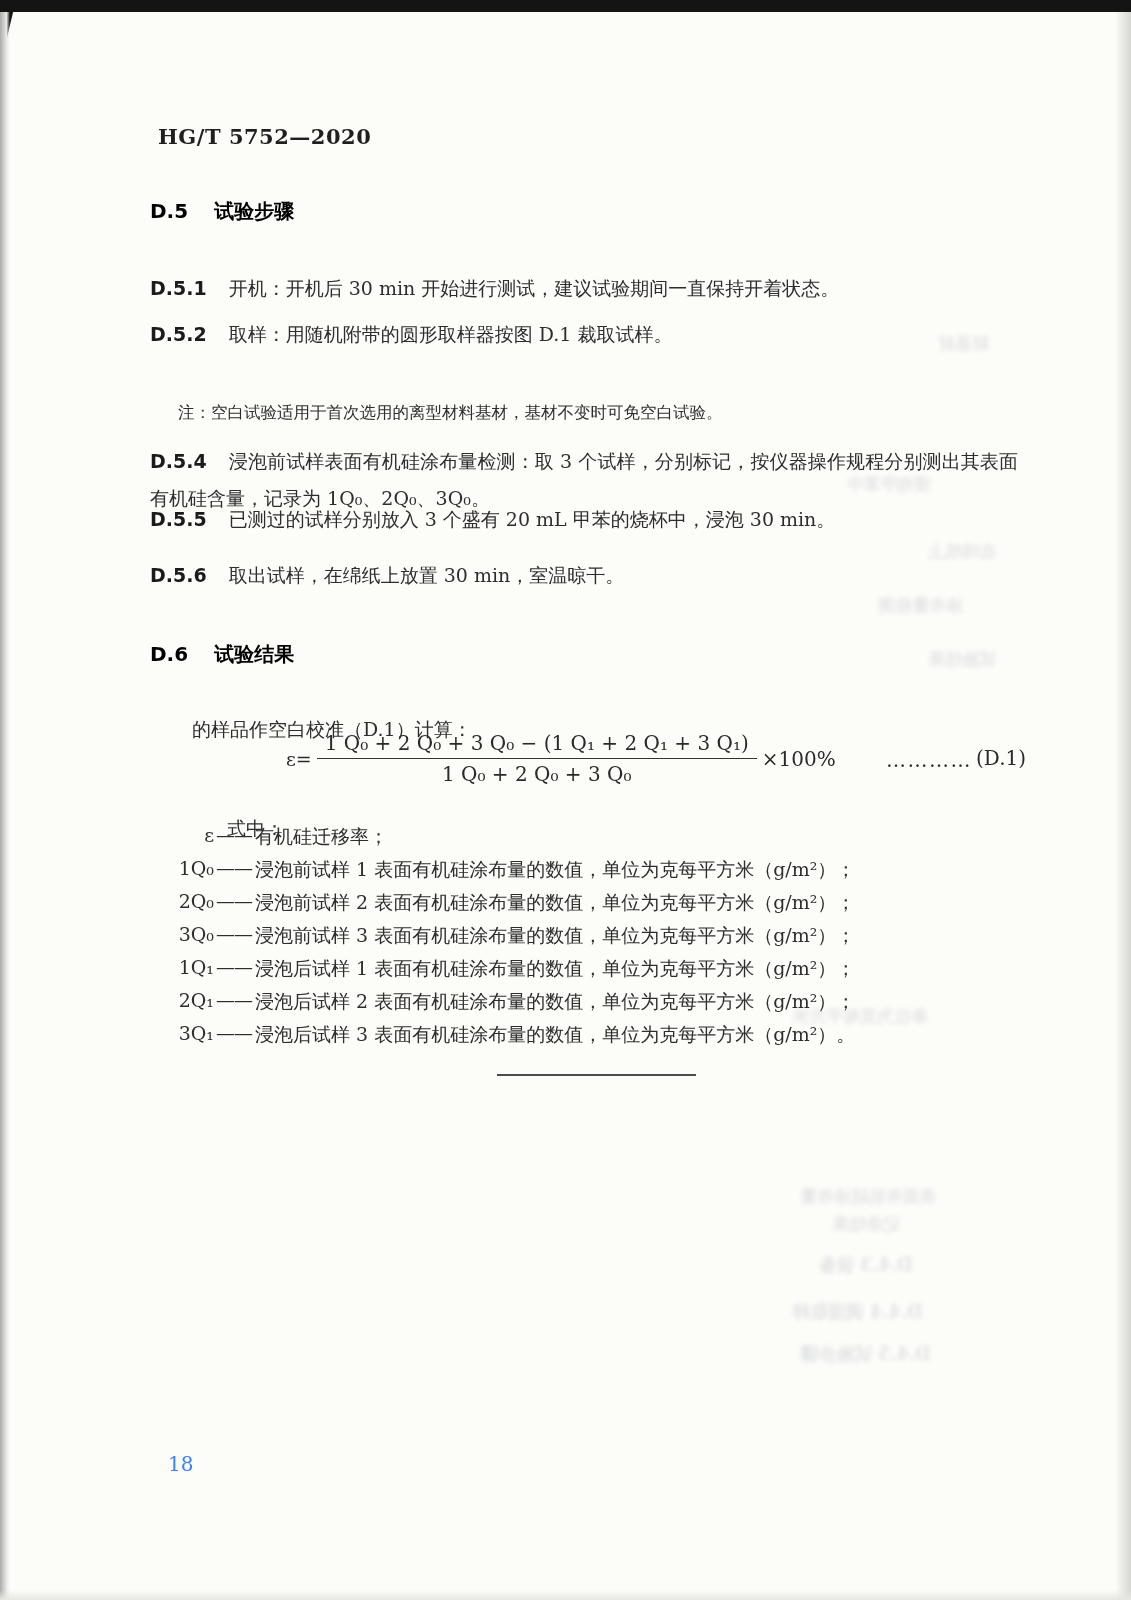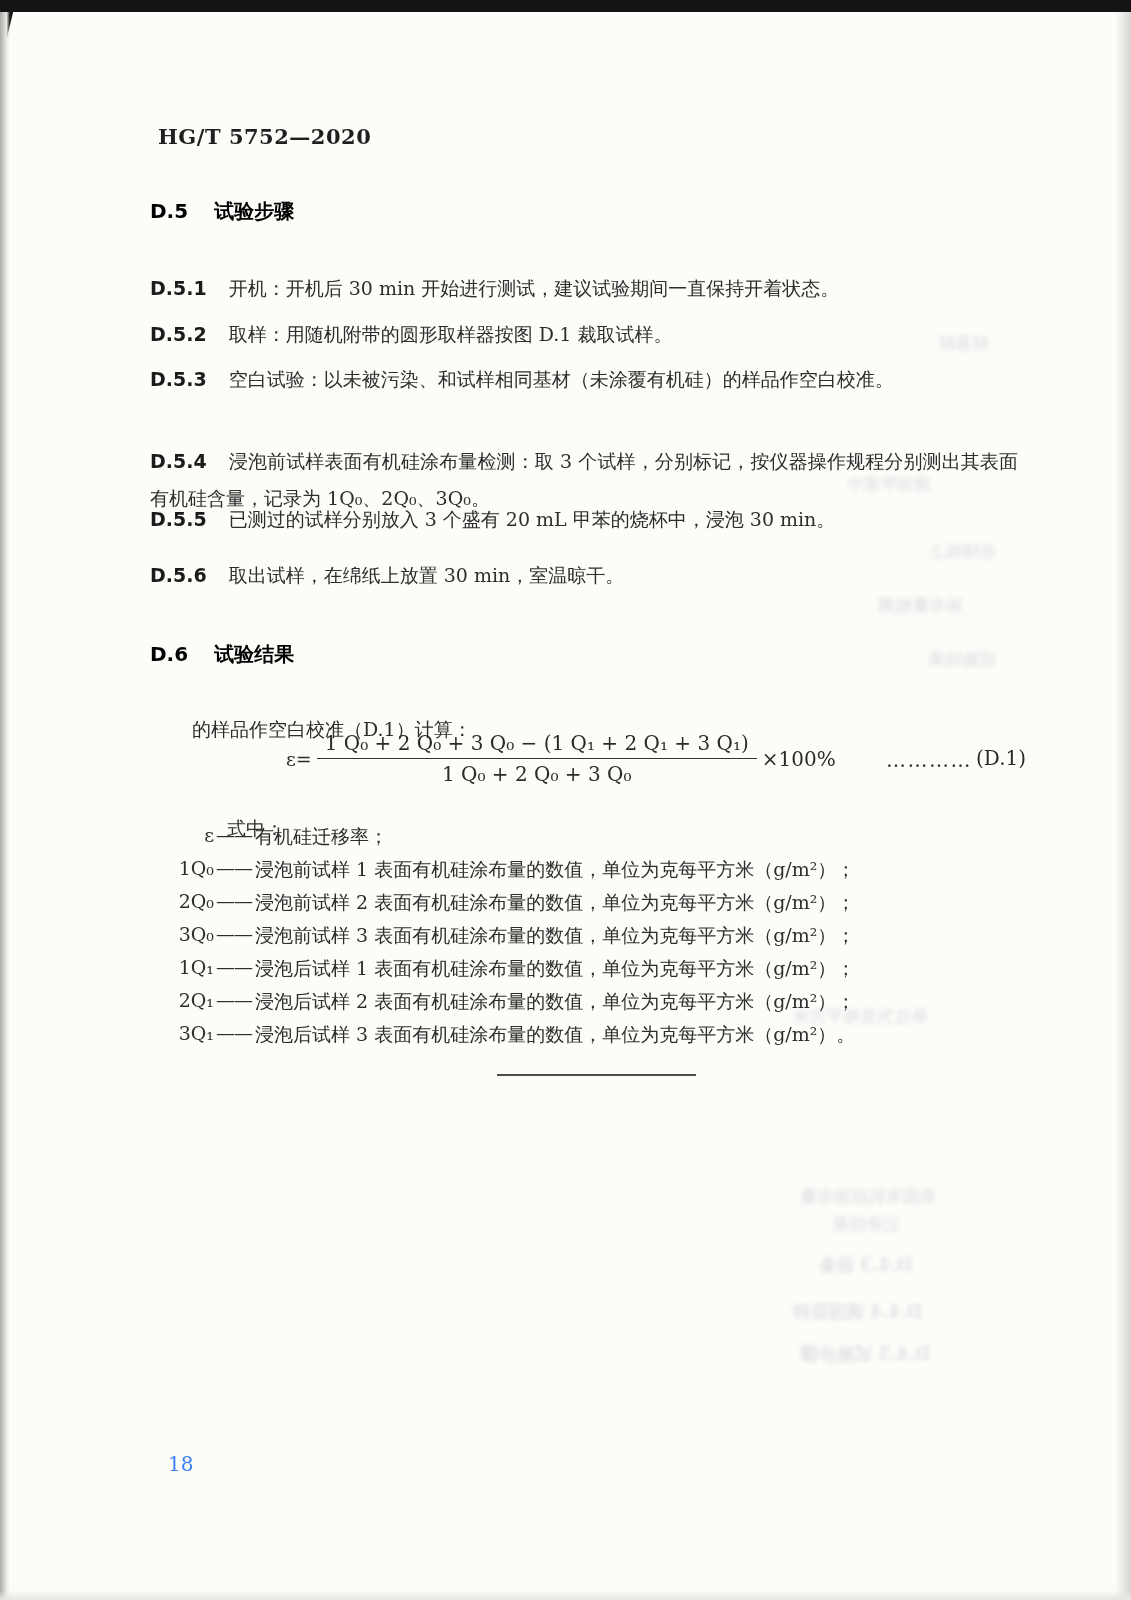--- a/index.html
+++ b/index.html
@@ -88,23 +88,21 @@
   <div class="abs heading d5-heading">
     <span class="hlabel">D.5</span><span>试验步骤</span>
   </div>
 
   <p class="abs clause c1">
     <span class="clabel">D.5.1</span><span>开机：开机后 30 min 开始进行测试，建议试验期间一直保持开着状态。</span>
   </p>
   <p class="abs clause c2">
     <span class="clabel">D.5.2</span><span>取样：用随机附带的圆形取样器按图 D.1 裁取试样。</span>
   </p>
-  <p class="abs clause c3">
-    <span class="clabel">D.5.3</span><span>空白试验：以未被污染、和试样相同基材（未涂覆有机硅）的样品作空白校准。</span>
-  </p>
+  <p class="abs note-line">注：空白试验适用于首次选用的离型材料基材，基材不变时可免空白试验。</p>
 
   <p class="abs clause c4">
     <span class="clabel">D.5.4</span><span>浸泡前试样表面有机硅涂布量检测：取 3 个试样，分别标记，按仪器操作规程分别测出其表面有机硅含量，记录为 1Q₀、2Q₀、3Q₀。</span>
   </p>
   <p class="abs clause c5">
     <span class="clabel">D.5.5</span><span>已测过的试样分别放入 3 个盛有 20 mL 甲苯的烧杯中，浸泡 30 min。</span>
   </p>
   <p class="abs clause c6">
     <span class="clabel">D.5.6</span><span>取出试样，在绵纸上放置 30 min，室温晾干。</span>
   </p>

